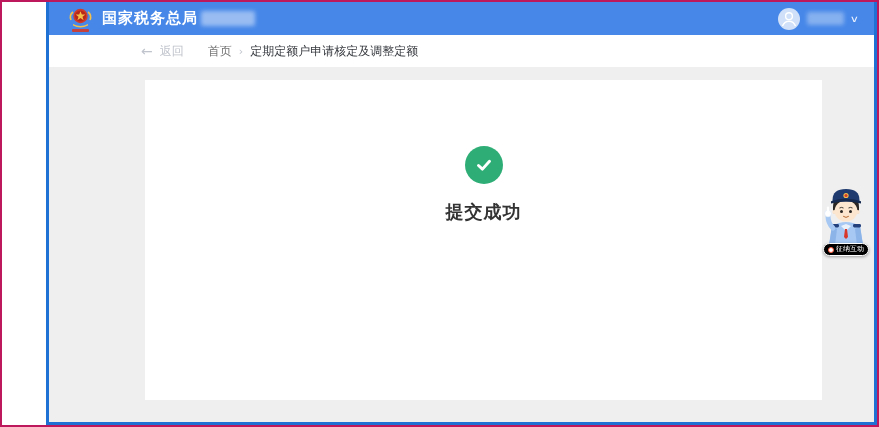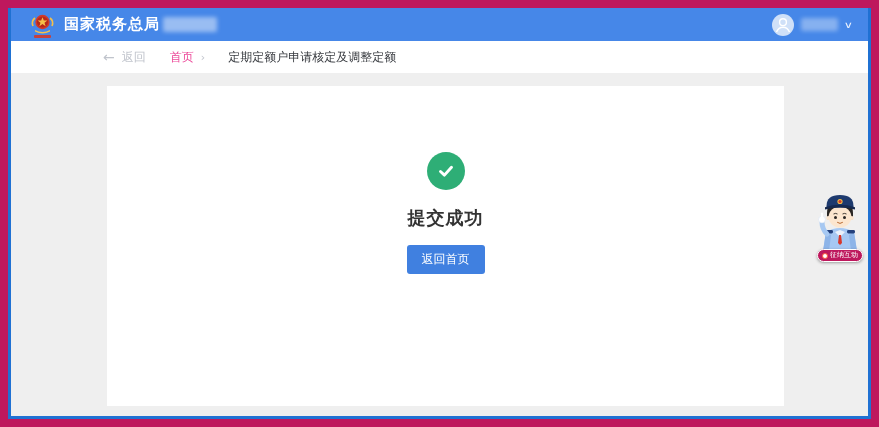--- a/index.html
+++ b/index.html
@@ -3,22 +3,23 @@
 <meta charset="utf-8">
 <style>
   * { box-sizing: border-box; }
   html, body { margin: 0; padding: 0; background: #fff; }
   body {
     font-family: "DejaVu Sans", "Liberation Sans", sans-serif;
     width: 879px; height: 427px; overflow: hidden;
   }
   .frame {
     width: 879px; height: 427px;
-    border: 8px solid #be185d;
-    background: #fff;
+    border: 2px solid #be185d;
+    background: #fff;
+    padding-left: 44px;
   }
   .blue-frame {
     width: 100%; height: 100%;
     border-left: 3px solid #1f71d3;
     border-right: 3px solid #1f71d3;
     border-bottom: 3px solid #1f71d3;
     display: flex; flex-direction: column;
     position: relative;
     background: #fff;
   }
@@ -56,23 +57,23 @@
   .breadcrumb-bar {
     height: 32px; flex: 0 0 32px;
     background: #fff;
     display: flex; align-items: center;
     padding-left: 92px;
     font-size: 12px;
   }
   .back-button { display: flex; align-items: center; gap: 7px; color: #c0c4cc; cursor: pointer; }
   .back-arrow { font-size: 14px; line-height: 1; }
   .breadcrumb { display: flex; align-items: center; gap: 7px; margin-left: 24px; }
-  .crumb-home { color: #ec4899; cursor: pointer; text-decoration: none; }
+  .crumb-home { color: #737373; cursor: pointer; text-decoration: none; }
   .crumb-sep { color: #c0c4cc; font-size: 11px; }
-  .crumb-current { color: #383b40; margin-left: 16px; }
+  .crumb-current { color: #383b40; }
 
   
   .page {
     flex: 1 1 auto;
     background: #efefef;
     position: relative;
     padding-top: 13px;
   }
   .result-card {
     margin-left: 96px;
@@ -103,21 +104,21 @@
 
   
   .mascot {
     position: absolute; right: 0px; top: 118px;
     width: 56px;
     display: flex; flex-direction: column; align-items: center;
     cursor: pointer;
   }
   .mascot-badge {
     margin-top: -6px;
-    background: #be185d;
+    background: #000000;
     border: 1px solid #fff;
     border-radius: 8px;
     color: #fff; font-size: 7px; line-height: 1;
     padding: 2px 4px;
     display: flex; align-items: center; gap: 2px;
     box-shadow: 0 1px 3px rgba(0,0,0,.35);
     white-space: nowrap;
   }
   .badge-dot {
     width: 6px; height: 6px; border-radius: 50%;
@@ -173,21 +174,20 @@
     </div>
 
     <main class="page">
       <section class="result-card">
         <div class="success-circle">
           <svg viewBox="0 0 24 24" width="22" height="22">
             <polyline points="6,12.5 10.3,16.5 18,8" fill="none" stroke="#fff" stroke-width="3.2" stroke-linecap="round" stroke-linejoin="round"></polyline>
           </svg>
         </div>
         <h1 class="result-title">提交成功</h1>
-        <button class="home-btn">返回首页</button>
       </section>
 
       <div class="mascot">
         <span>
           <svg viewBox="0 0 54 60" width="54" height="60">
 
             <path d="M13 41 Q27 33 41 41 L44 60 L10 60 Z" fill="#a6c8f2"></path>
             <path d="M13 41 L18 44 L16 60 L10 60 Z" fill="#8db4e8"></path>
             <path d="M41 41 L36 44 L38 60 L44 60 Z" fill="#8db4e8"></path>
 

